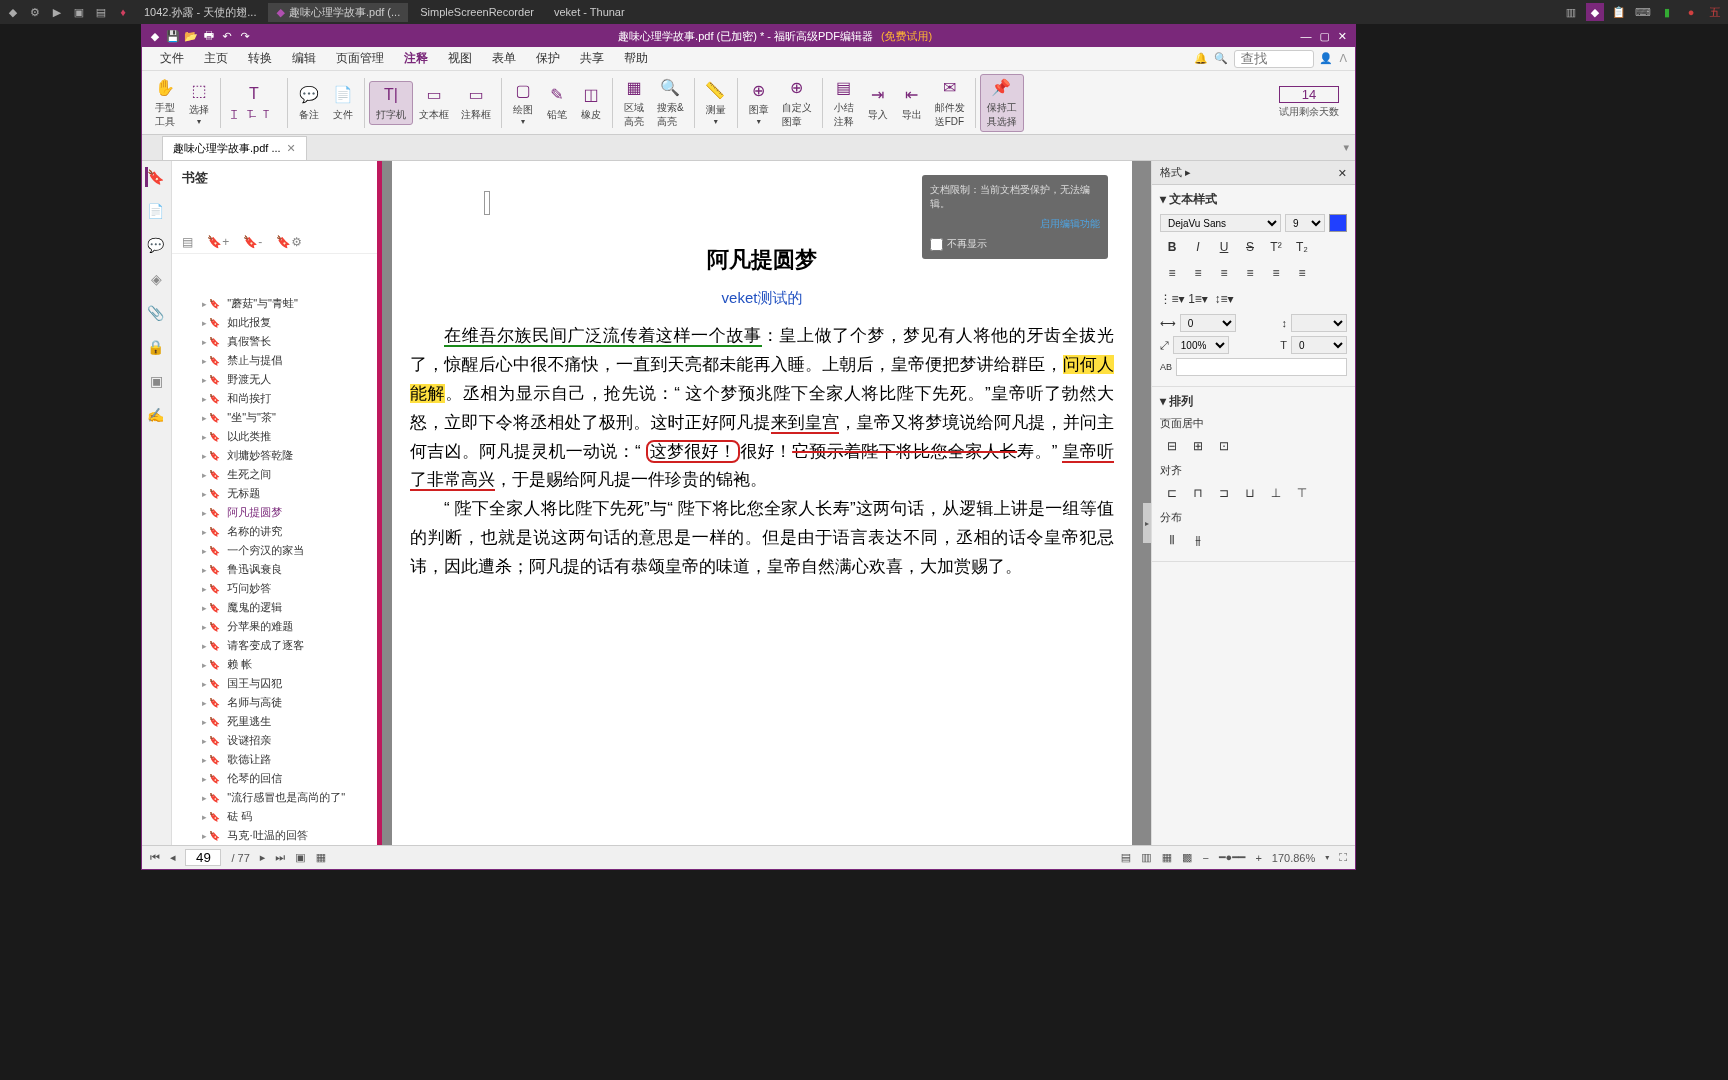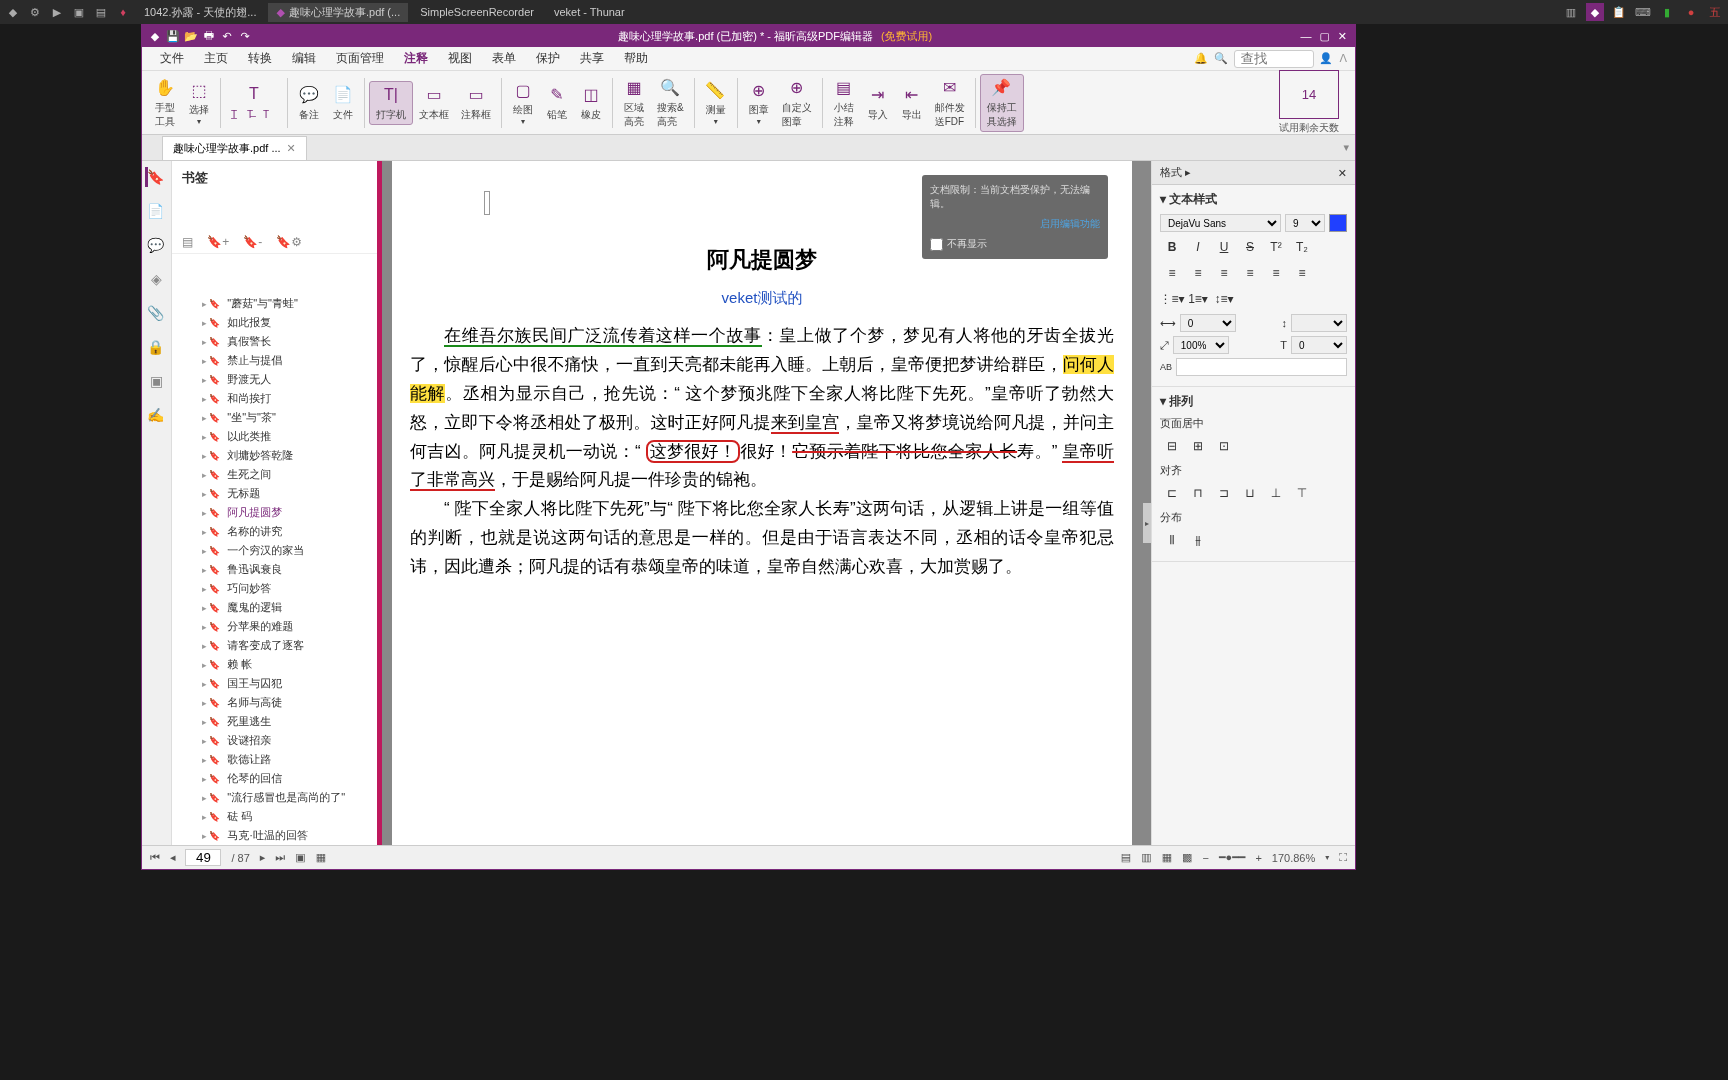--- a/index.html
+++ b/index.html
@@ -21,21 +21,21 @@
 .menubar-right { margin-left:auto; display:flex; gap:6px; align-items:center; color:#999; font-size:11px; }
 .search-box { border:1px solid #ccc; padding:1px 6px; width:80px; height:18px; border-radius:3px; }
 .ribbon { height:64px; background:#f5f5f5; display:flex; align-items:center; padding:0 6px; border-bottom:1px solid #ccc; }
 .ribbon-group { display:flex; flex-direction:column; align-items:center; padding:2px 6px; font-size:10px; color:#444; cursor:pointer; }
 .ribbon-group.selected { background:#e0d0e0; border:1px solid #b090b0; border-radius:3px; }
 .ribbon-icon { width:22px; height:22px; margin-bottom:2px; color:#7a287a; display:flex; align-items:center; justify-content:center; font-size:16px;}
 .ribbon-sep { width:1px; height:50px; background:#ccc; margin:0 4px; }
 .ribbon-sub { display:flex; gap:2px; margin-top:2px; }
 .ribbon-sub span { width:14px; height:14px; font-size:10px; color:#7a287a; }
 .ribbon-trial { margin-left:auto; text-align:center; font-size:10px; color:#555; padding:0 10px; }
-.ribbon-trial-num { border:1px solid #7a287a; color:#7a287a; padding:16px 5px; font-size:13px; margin-bottom:2px;}
+.ribbon-trial-num { border:1px solid #7a287a; color:#7a287a; padding:0 5px; font-size:13px; margin-bottom:2px;}
 .tabs { height:26px; background:#e8e8e8; display:flex; align-items:center; font-size:11px; border-bottom:1px solid #ccc; padding-left:20px; }
 .tab { padding:4px 10px; background:#fff; border:1px solid #ccc; border-bottom:none; display:flex; gap:6px; align-items:center; }
 .tab-close { color:#888; cursor:pointer; }
 .content { flex:1; display:flex; overflow:hidden; position:relative; }
 .left-rail { width:30px; background:#f0f0f0; border-right:1px solid #ddd; display:flex; flex-direction:column; align-items:center; padding-top:6px; gap:14px; }
 .left-rail-icon { width:20px; height:20px; color:#888; cursor:pointer; display:flex; align-items:center; justify-content:center; font-size:14px; }
 .left-rail-icon.active { color:#7a287a; border-left:3px solid #7a287a; margin-left:-3px;}
 .bookmark-panel { width:210px; background:#fff; border-right:5px solid #be185d; display:flex; flex-direction:column;gap:36px; }
 .bookmark-header { padding:8px 10px; font-size:13px; font-weight:bold; color:#333; display:flex; justify-content:space-between; }
 .bookmark-toolbar { display:flex; gap:14px; padding:4px 10px; border-bottom:1px solid #eee; color:#888; font-size:12px;}
@@ -434,21 +434,21 @@
             <div class="rp-btn">⫵</div>
           </div>
       </div>
     </div>
   </div>
 
   <div class="statusbar">
     <span>⏮</span>
     <span>◂</span>
     <input style="width: 36px; text-align: center; border: 1px solid rgb(204, 204, 204);" value="49">
-    <span>/ <span>87</span></span>
+    <span>/ <span>77</span></span>
     <span>▸</span>
     <span>⏭</span>
     <span>▣</span>
     <span>▦</span>
     <div class="statusbar-right">
       <span>▤</span>
       <span>▥</span>
       <span>▦</span>
       <span>▩</span>
       <span>−</span>

